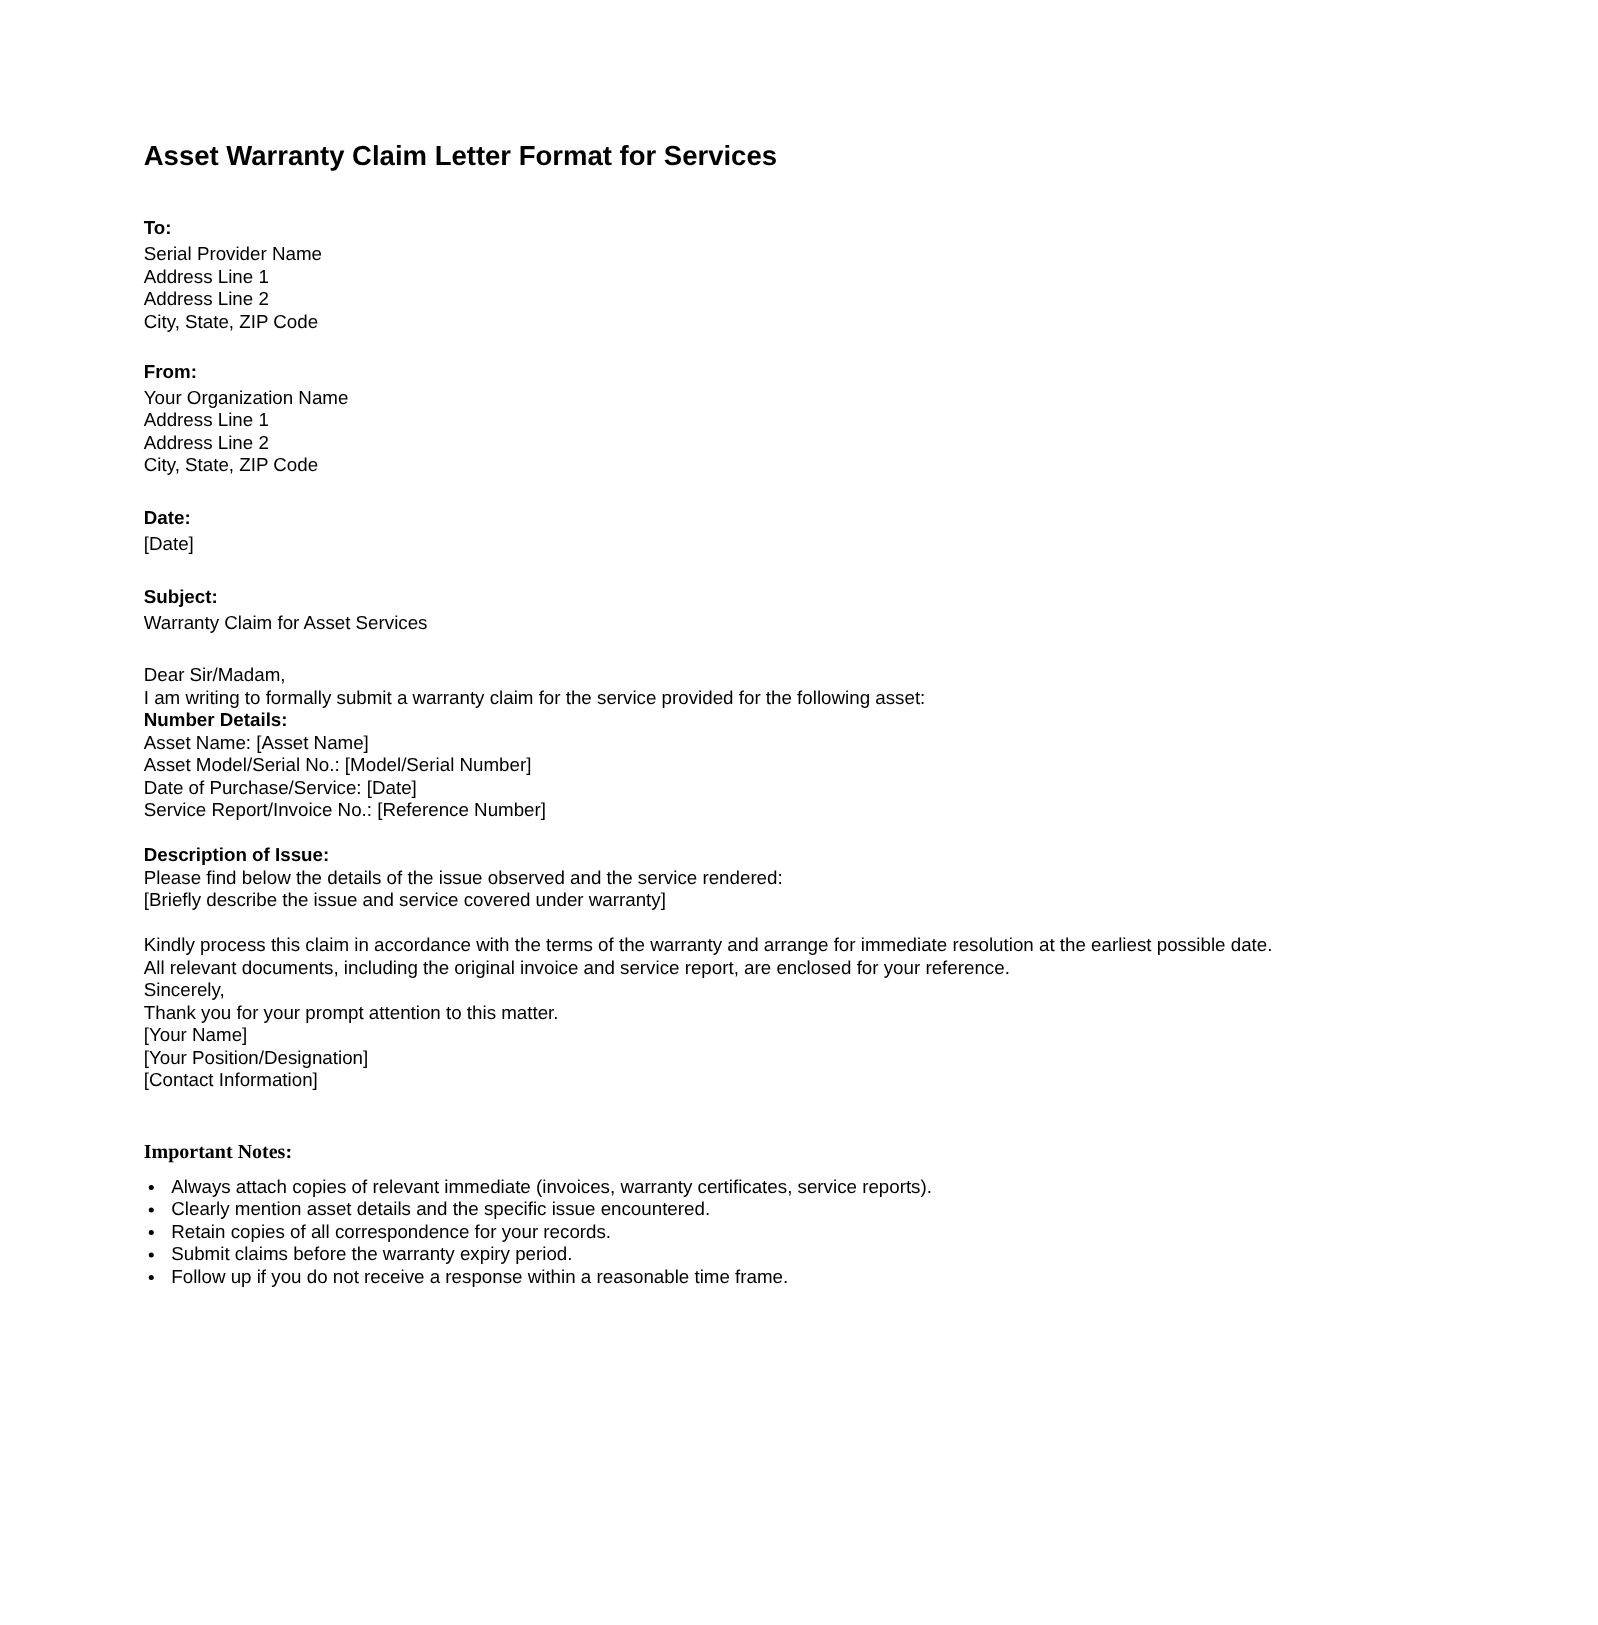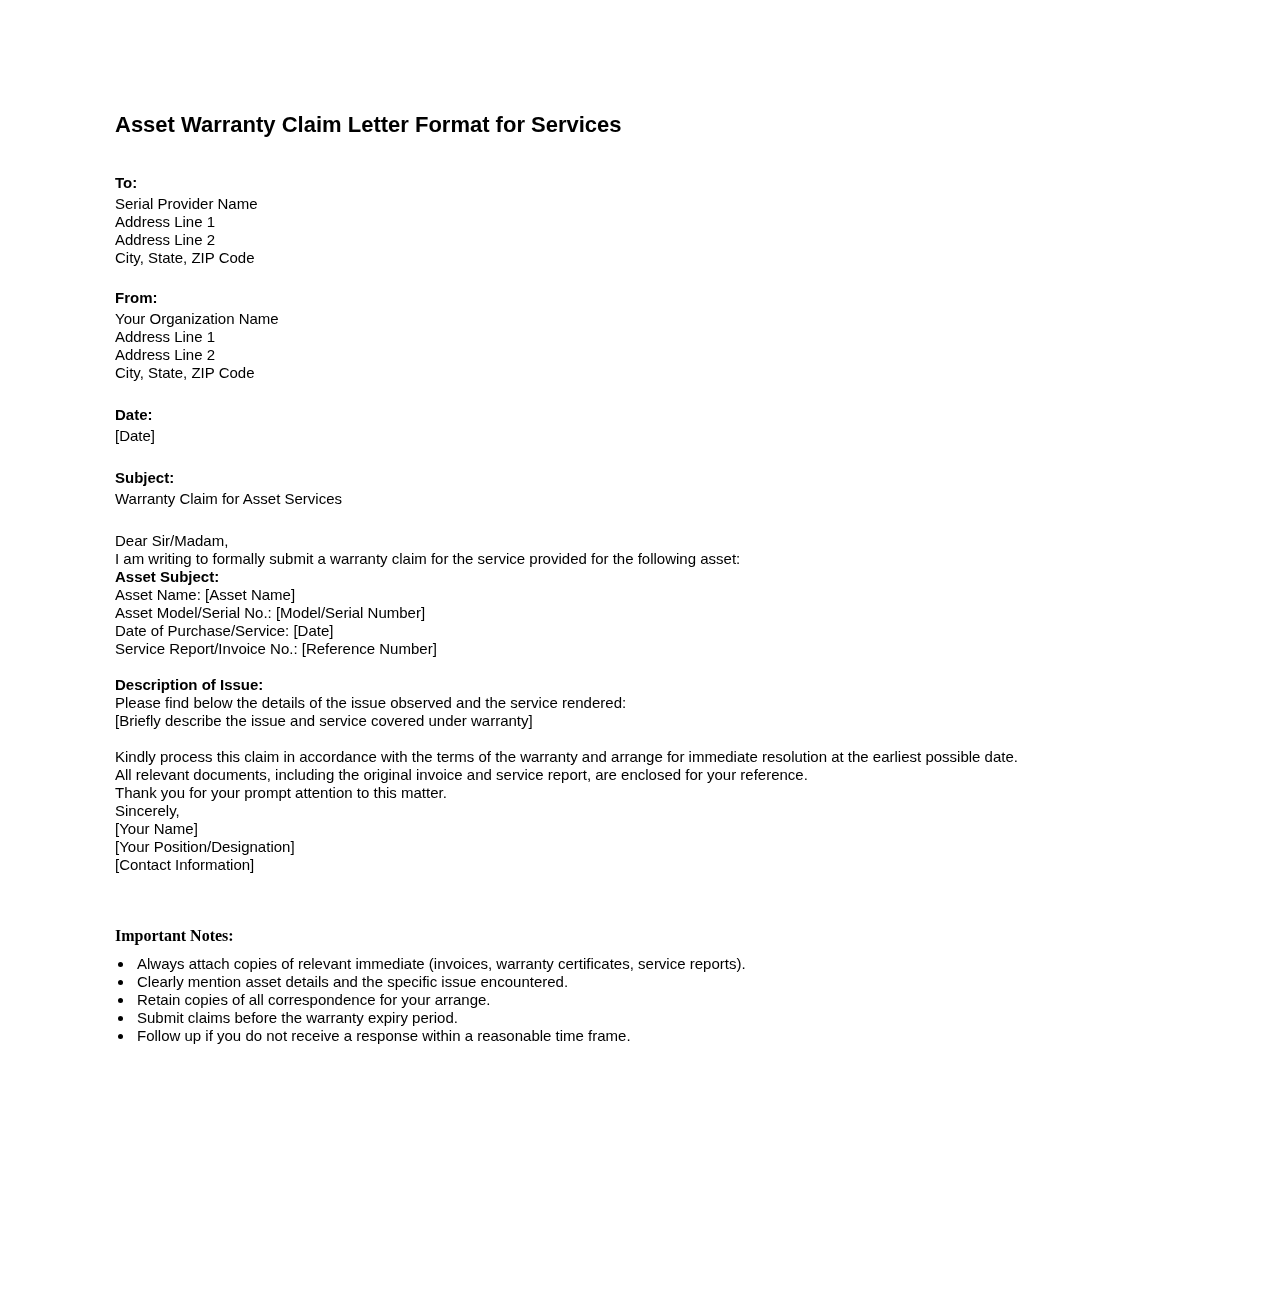--- a/index.html
+++ b/index.html
@@ -31,21 +31,21 @@
     font-weight: bold;
     margin-bottom: 3px;
   }
   .label.tight { margin-bottom: 0; }
   .line { margin: 0; }
   .mb-22 { margin-bottom: 22px; }
   .mb-24 { margin-bottom: 24px; }
   .mb-18 { margin-bottom: 18px; }
   .mb-19 { margin-bottom: 19px; }
   .mb-17 { margin-bottom: 17px; }
-  .mb-41 { margin-bottom: 52px; }
+  .mb-41 { margin-bottom: 38px; }
   .mb-47 { margin-bottom: 47px; }
   p.para { margin: 0; }
   .notes-heading {
     font-size: 16px;
     line-height: 19px;
     font-weight: bold;
     margin: 0 0 10px 0;
     font-family: Liberation Serif, serif;
   }
   ul.notes-list {
@@ -89,49 +89,49 @@
   <section class="block mb-24">
     <div class="label">Subject:</div>
     <div class="line">Warranty Claim for Asset Services</div>
   </section>
 
   <p class="para mb-17">Dear Sir/Madam,</p>
 
   <p class="para mb-19">I am writing to formally submit a warranty claim for the service provided for the following asset:</p>
 
   <section class="block mb-18">
-    <div class="label tight">Asset Subject:</div>
+    <div class="label tight">Number Details:</div>
     <div class="line">Asset Name: [Asset Name]</div>
     <div class="line">Asset Model/Serial No.: [Model/Serial Number]</div>
     <div class="line">Date of Purchase/Service: [Date]</div>
     <div class="line">Service Report/Invoice No.: [Reference Number]</div>
   </section>
 
   <section class="block mb-18">
     <div class="label tight">Description of Issue:</div>
     <div class="line">Please find below the details of the issue observed and the service rendered:</div>
     <div class="line">[Briefly describe the issue and service covered under warranty]</div>
   </section>
 
   <p class="para mb-18">Kindly process this claim in accordance with the terms of the warranty and arrange for immediate resolution at the earliest possible date. All relevant documents, including the original invoice and service report, are enclosed for your reference.</p>
 
+  <p class="para mb-19">Sincerely,</p>
+
   <p class="para mb-47">Thank you for your prompt attention to this matter.</p>
-
-  <p class="para mb-19">Sincerely,</p>
 
   <section class="block mb-41">
     <div class="line">[Your Name]</div>
     <div class="line">[Your Position/Designation]</div>
     <div class="line">[Contact Information]</div>
   </section>
 
   <section class="block">
     <div class="notes-heading">Important Notes:</div>
     <ul class="notes-list">
       <li>Always attach copies of relevant immediate (invoices, warranty certificates, service reports).</li>
       <li>Clearly mention asset details and the specific issue encountered.</li>
-      <li>Retain copies of all correspondence for your arrange.</li>
+      <li>Retain copies of all correspondence for your records.</li>
       <li>Submit claims before the warranty expiry period.</li>
       <li>Follow up if you do not receive a response within a reasonable time frame.</li>
     </ul>
   </section>
 
 </div>
 
 </body></html>

